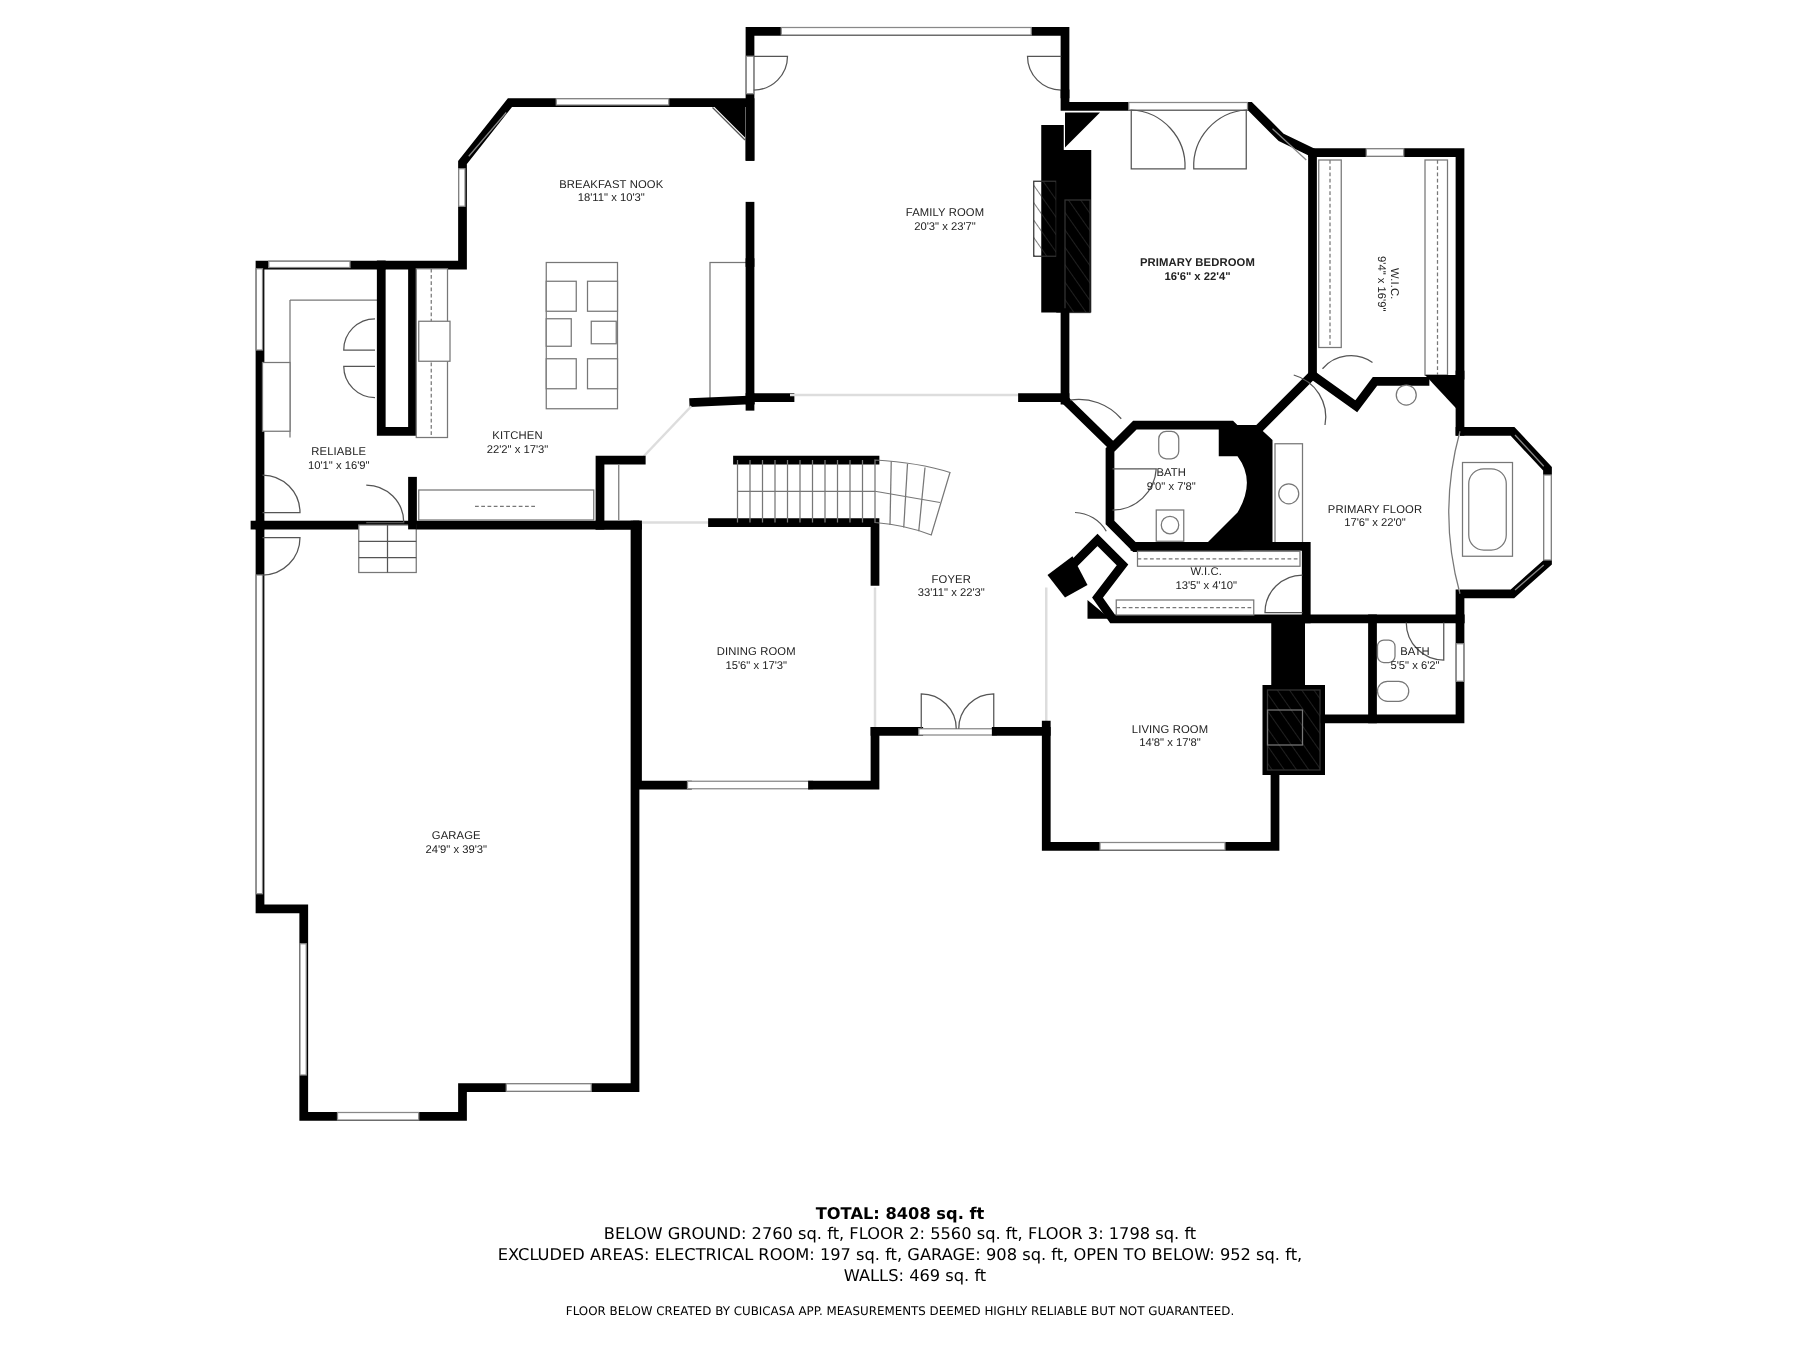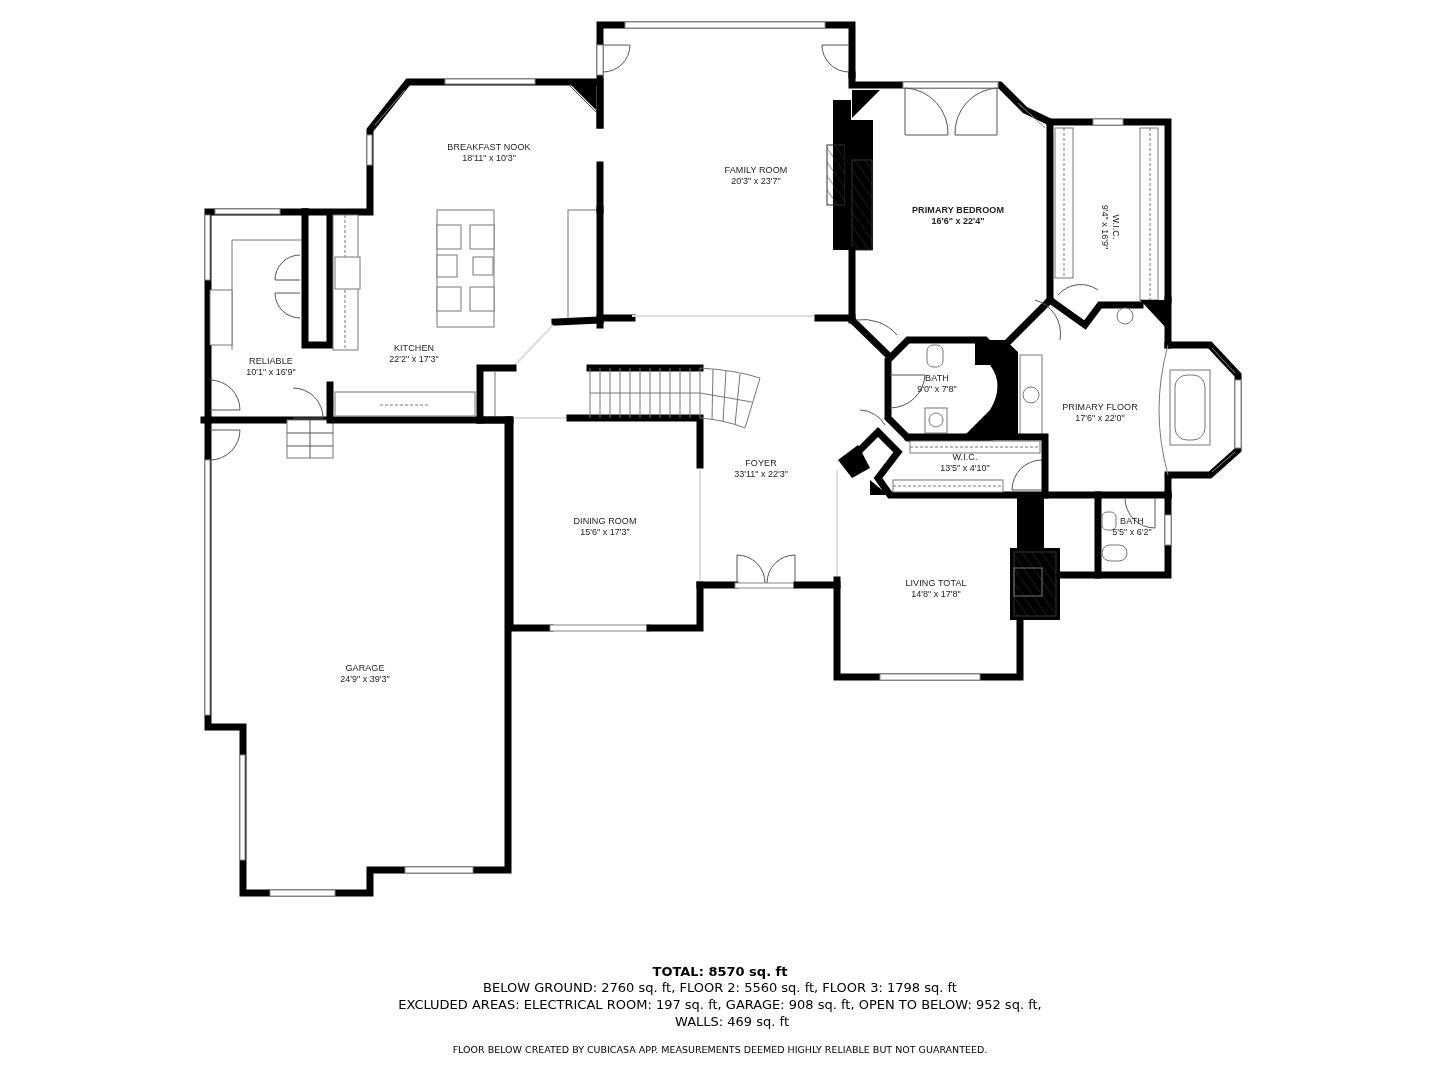--- a/index.html
+++ b/index.html
@@ -264,25 +264,25 @@
 </div>
 <div class="room-label" style="left:605px; top:516px;">
   <span class="name">DINING ROOM</span>
   <span class="dim">15'6" x 17'3"</span>
 </div>
 <div class="room-label" style="left:1132px; top:516px;">
   <span class="name">BATH</span>
   <span class="dim">5'5" x 6'2"</span>
 </div>
 <div class="room-label" style="left:936px; top:578px;">
-  <span class="name">LIVING TOTAL</span>
+  <span class="name">LIVING ROOM</span>
   <span class="dim">14'8" x 17'8"</span>
 </div>
 <div class="room-label" style="left:365px; top:663px;">
   <span class="name">GARAGE</span>
   <span class="dim">24'9" x 39'3"</span>
 </div>
 
-<div class="footer f-total">TOTAL: 8570 sq. ft</div>
+<div class="footer f-total">TOTAL: 8408 sq. ft</div>
 <div class="footer f-line f-1">BELOW GROUND: 2760 sq. ft, FLOOR 2: 5560 sq. ft, FLOOR 3: 1798 sq. ft</div>
 <div class="footer f-line f-2">EXCLUDED AREAS: ELECTRICAL ROOM: 197 sq. ft, GARAGE: 908 sq. ft, OPEN TO BELOW: 952 sq. ft,</div>
 <div class="footer f-line f-3">WALLS: 469 sq. ft</div>
 <div class="footer f-credit">FLOOR BELOW CREATED BY CUBICASA APP. MEASUREMENTS DEEMED HIGHLY RELIABLE BUT NOT GUARANTEED.</div>
 
 </body></html>

